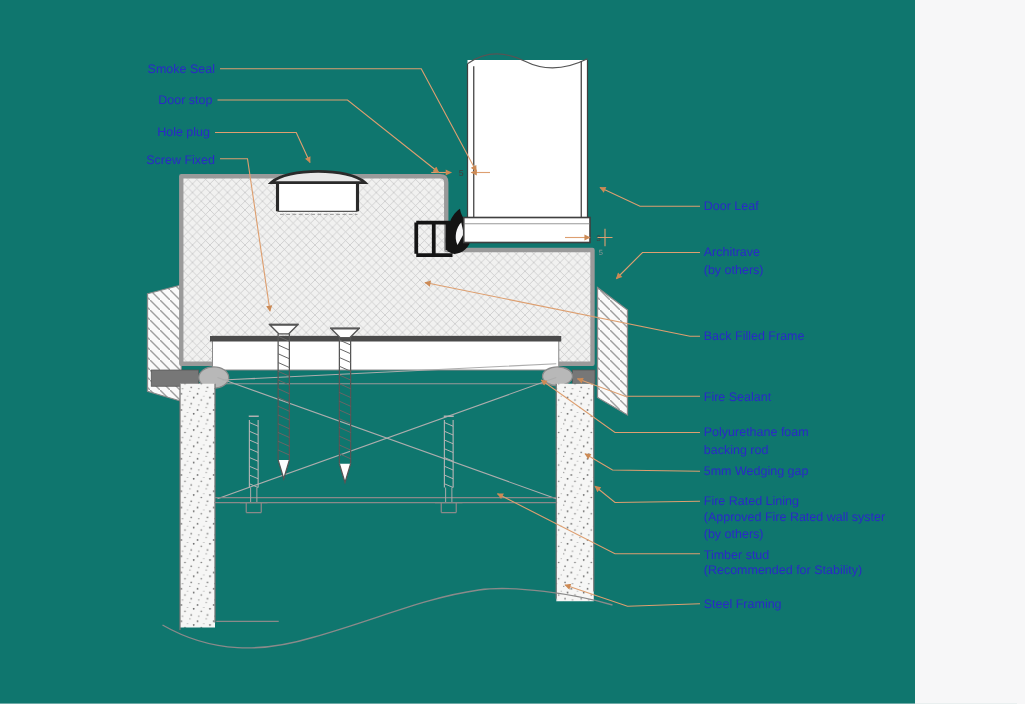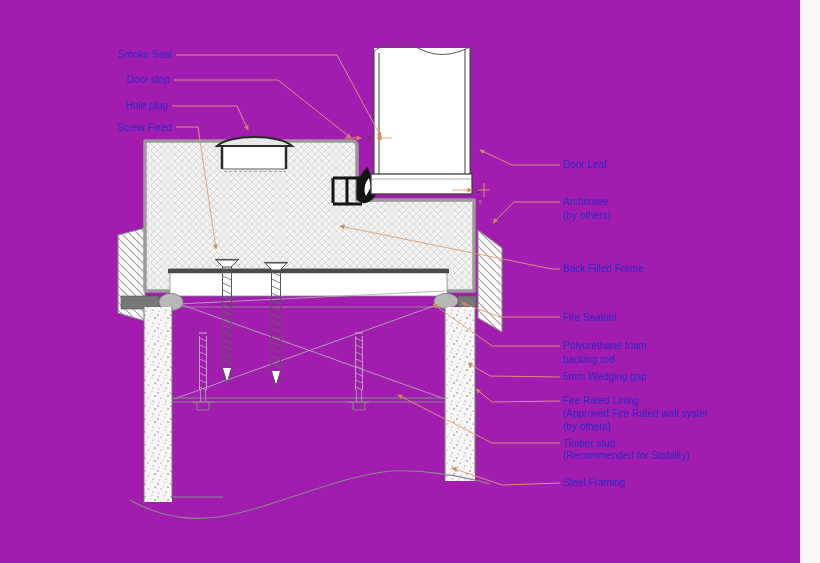--- a/index.html
+++ b/index.html
@@ -1,16 +1,16 @@
 <!DOCTYPE html>
 <html><head>
 <meta charset="utf-8">
 <style>
   html,body{margin:0;padding:0;background:#f7f7f8;}
-  .stage{position:relative;width:800px;height:563px;background:#a21caf;overflow:hidden;
+  .stage{position:relative;width:732px;height:563px;background:#0f766e;overflow:hidden;
          font-family:"Liberation Sans",sans-serif;}
   svg{display:block}
   .lbl{font-family:"Liberation Sans",sans-serif;font-size:10px;fill:#2a2ac6;}
   .dim{font-family:"Liberation Sans",sans-serif;fill:#3f3f3f;}
   .dimfaint{font-family:"Liberation Sans",sans-serif;fill:#999;}
 </style>
 </head>
 <body>
 
 <div class="stage">

